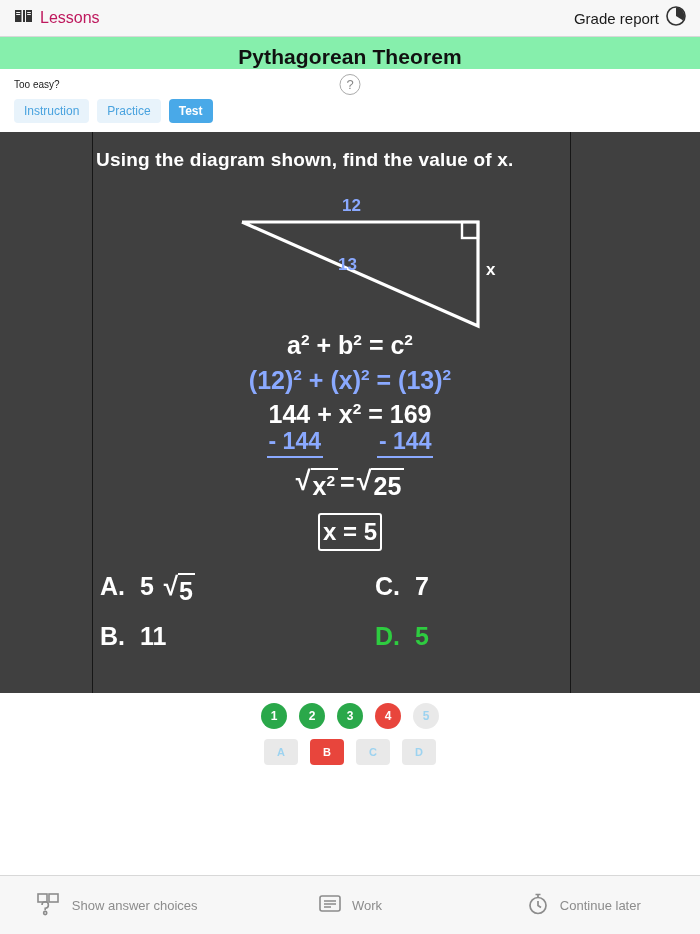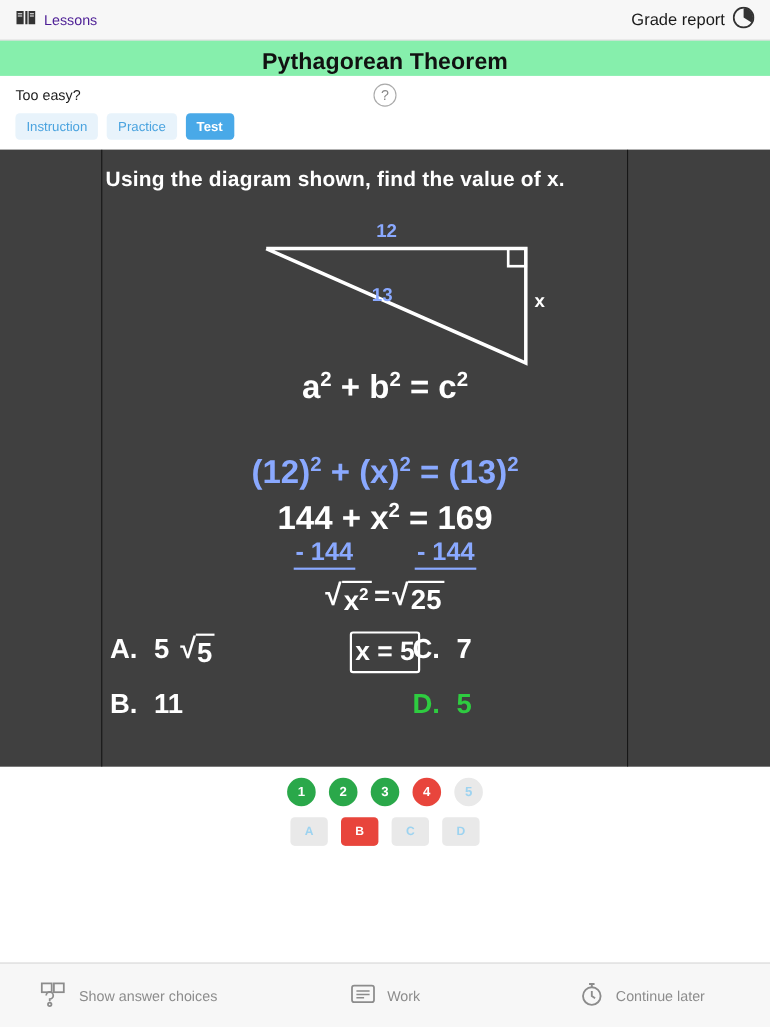--- a/index.html
+++ b/index.html
@@ -33,22 +33,22 @@
     padding: 0 14px;
     box-sizing: border-box;
     flex: none;
   }
   .topbar-left {
     display: flex;
     align-items: center;
     gap: 7px;
   }
   .lessons-label {
-    font-size: 13px;
-    color: #4c1d95;
+    font-size: 16px;
+    color: #be185d;
   }
   .topbar-right {
     display: flex;
     align-items: center;
     gap: 7px;
   }
   .grade-label {
     font-size: 15px;
     color: #1a1a1a;
   }
@@ -109,21 +109,21 @@
 
   
   .diff-row {
     display: flex;
     align-items: center;
     padding: 10px 14px 0 14px;
     position: relative;
     flex: none;
   }
   .diff-label {
-    font-size: 13px;
+    font-size: 10px;
     color: #1a1a1a;
   }
   .help-circle {
     position: absolute;
     left: 50%;
     transform: translateX(-50%);
     width: 21px;
     height: 21px;
     border-radius: 50%;
     border: 1.5px solid #aaa;
@@ -208,27 +208,27 @@
 
   
   .work {
     position: absolute;
     left: 0;
     top: 196px;
     width: 700px;
     text-align: center;
   }
   .wl {
-    font-size: 30px;
+    font-size: 25px;
     font-weight: bold;
     line-height: 1.38;
     color: #ffffff;
     font-family: "Liberation Sans", sans-serif;
   }
-  .wl.blue { color: #8aa9ff; margin-top: 36px; }
+  .wl.blue { color: #8aa9ff; }
   sup { font-size: 0.62em; vertical-align: super; }
   .sub-row {
     margin-top: -4px;
     display: flex;
     justify-content: center;
     gap: 54px;
   }
   .sub-item {
     font-size: 23px;
     font-weight: bold;

